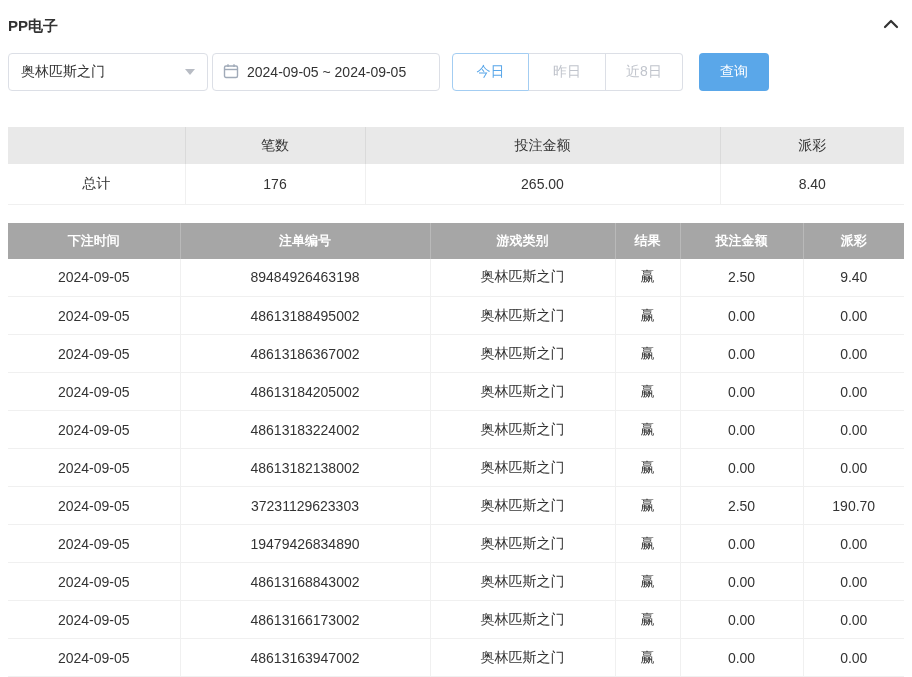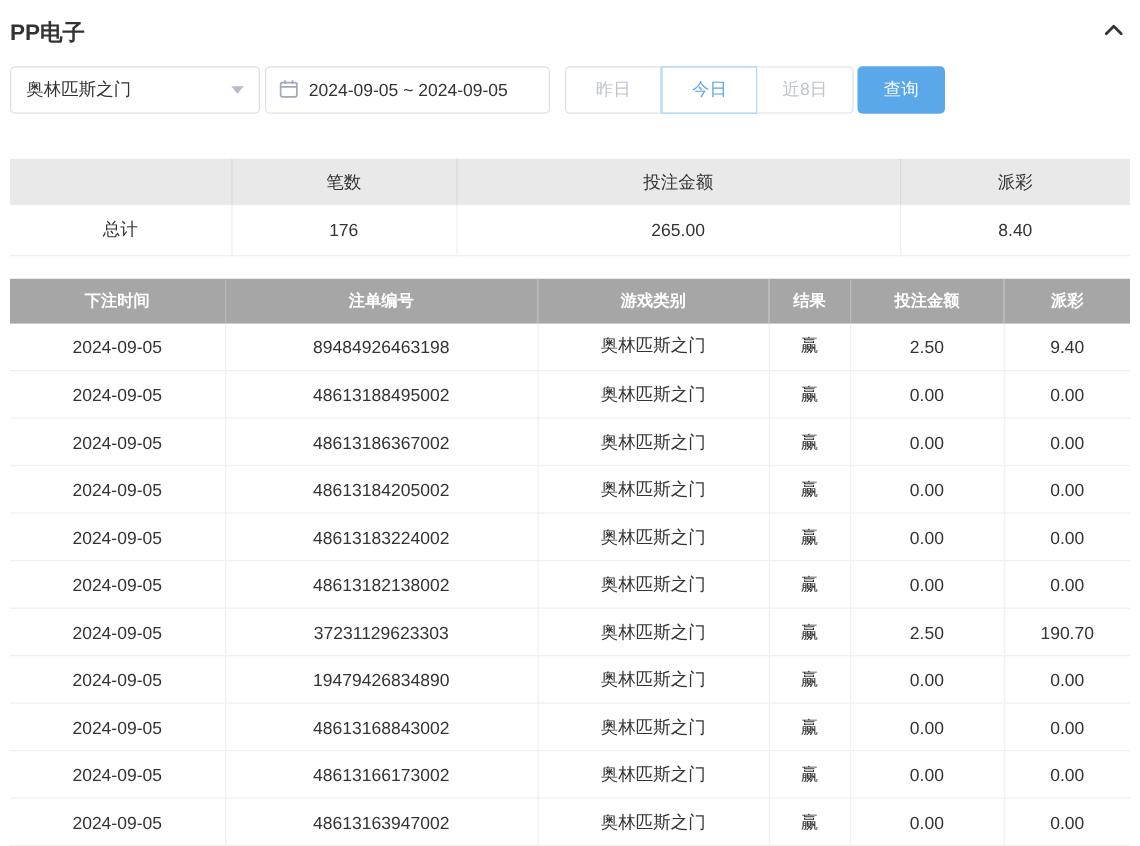--- a/index.html
+++ b/index.html
@@ -6,21 +6,21 @@
   html, body { width: 912px; height: 677px; overflow: hidden; }
   body {
     background: #fff;
     font-family: "Liberation Sans", "DejaVu Sans", sans-serif;
     color: #333;
   }
   .page { padding: 14px 8px 0 8px; }
 
   
   .top-bar { display: flex; justify-content: space-between; align-items: center; height: 24px; padding-right: 4px; }
-  .title { font-size: 18px; font-weight: bold; color: #333; }
+  .title { font-size: 15px; font-weight: bold; color: #333; }
   .collapse-btn { cursor: pointer; display: flex; align-items: center; }
 
   
   .filters { display: flex; align-items: center; margin-top: 15px; }
   .select {
     width: 200px; height: 38px; border: 1px solid #dcdfe6; border-radius: 4px;
     display: flex; align-items: center; justify-content: space-between;
     padding: 0 12px; font-size: 14px; cursor: pointer; background: #fff;
   }
   .caret-down {
@@ -38,21 +38,21 @@
     height: 38px; min-width: 77px; padding: 0 14px; background: #fff;
     border: 1px solid #dcdfe6; font-size: 14px; color: #c0c4cc; cursor: pointer;
     font-family: inherit;
   }
   .quick + .quick { border-left: none; }
   .quick:first-child { border-radius: 4px 0 0 4px; }
   .quick:last-child { border-radius: 0 4px 4px 0; }
   .quick.active { color: #5aa7e9; border: 1px solid #a3cdf2; }
   .quick.active + .quick { border-left: none; }
   .query {
-    height: 38px; width: 70px; margin-left: 3px; background: #5aa7e9; color: #fff;
+    height: 38px; width: 70px; margin-left: 16px; background: #5aa7e9; color: #fff;
     border: none; border-radius: 4px; font-size: 14px; cursor: pointer; font-family: inherit;
   }
 
   
   table { border-collapse: collapse; table-layout: fixed; width: 896px; }
   .summary-table { margin-top: 36px; }
   .summary-table th {
     background: #e9e9e9; height: 37px; font-weight: normal; font-size: 14px;
     color: #333; border-right: 1px solid #dadada; text-align: center;
   }
@@ -103,22 +103,22 @@
           <rect x="1.5" y="3" width="13" height="11.5" rx="1.5" fill="none" stroke="#a0aab8" stroke-width="1.4"></rect>
           <line x1="1.5" y1="6.5" x2="14.5" y2="6.5" stroke="#a0aab8" stroke-width="1.4"></line>
           <line x1="5" y1="1.2" x2="5" y2="4" stroke="#a0aab8" stroke-width="1.4"></line>
           <line x1="11" y1="1.2" x2="11" y2="4" stroke="#a0aab8" stroke-width="1.4"></line>
         </svg>
       </span>
       <span>2024-09-05 ~ 2024-09-05</span>
     </div>
 
     <div class="btn-group">
+      <button class="quick active">今日</button>
       <button class="quick">昨日</button>
-      <button class="quick active">今日</button>
       <button class="quick">近8日</button>
     </div>
 
     <button class="query">查询</button>
   </div>
 
   <table class="summary-table">
     <colgroup>
         <col style="width:177px">
         <col style="width:180px">

